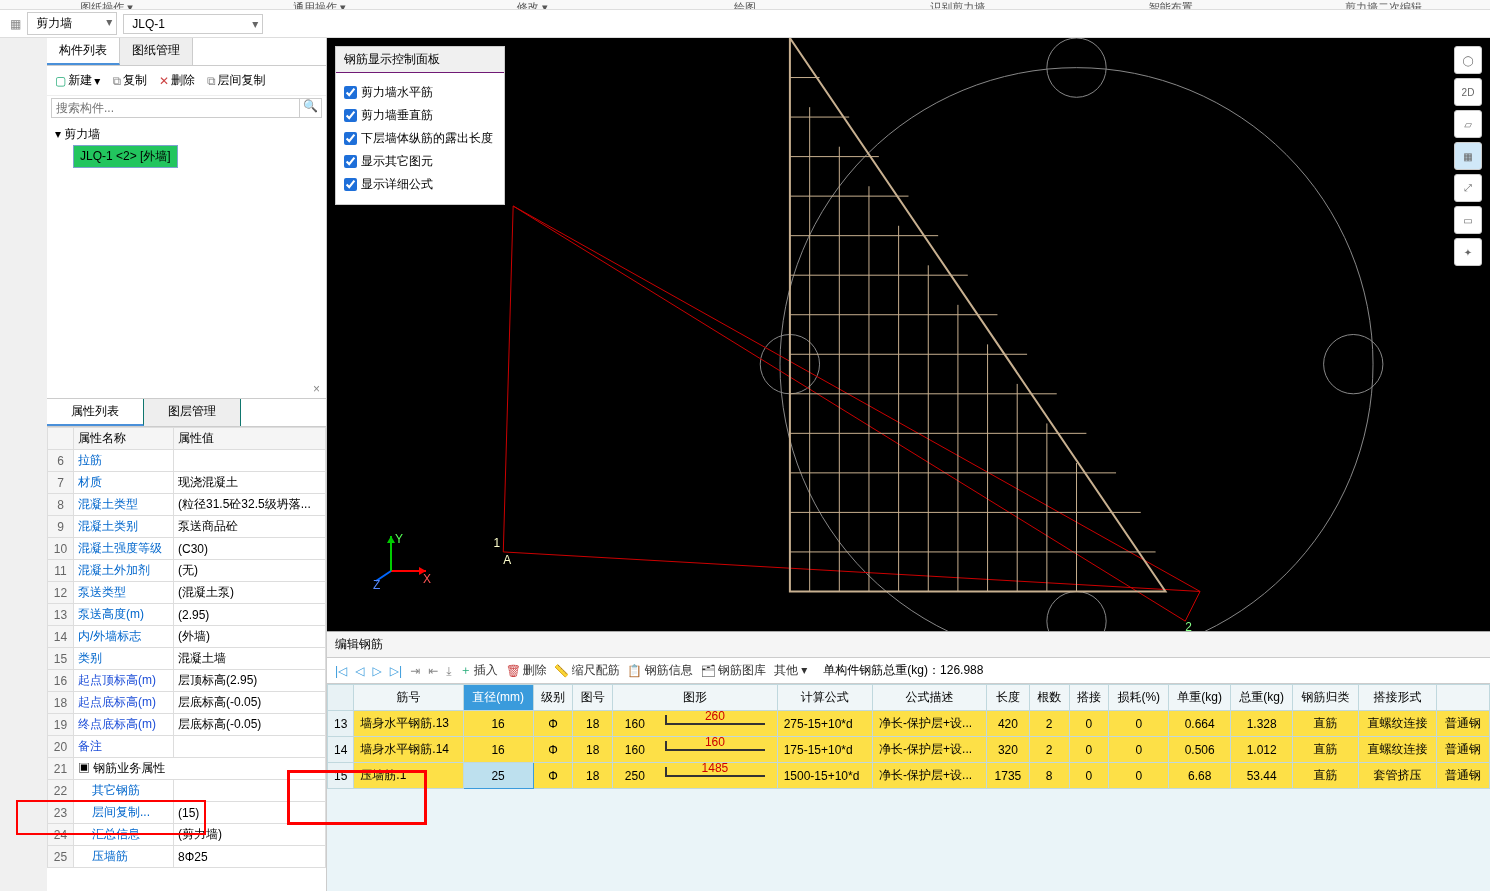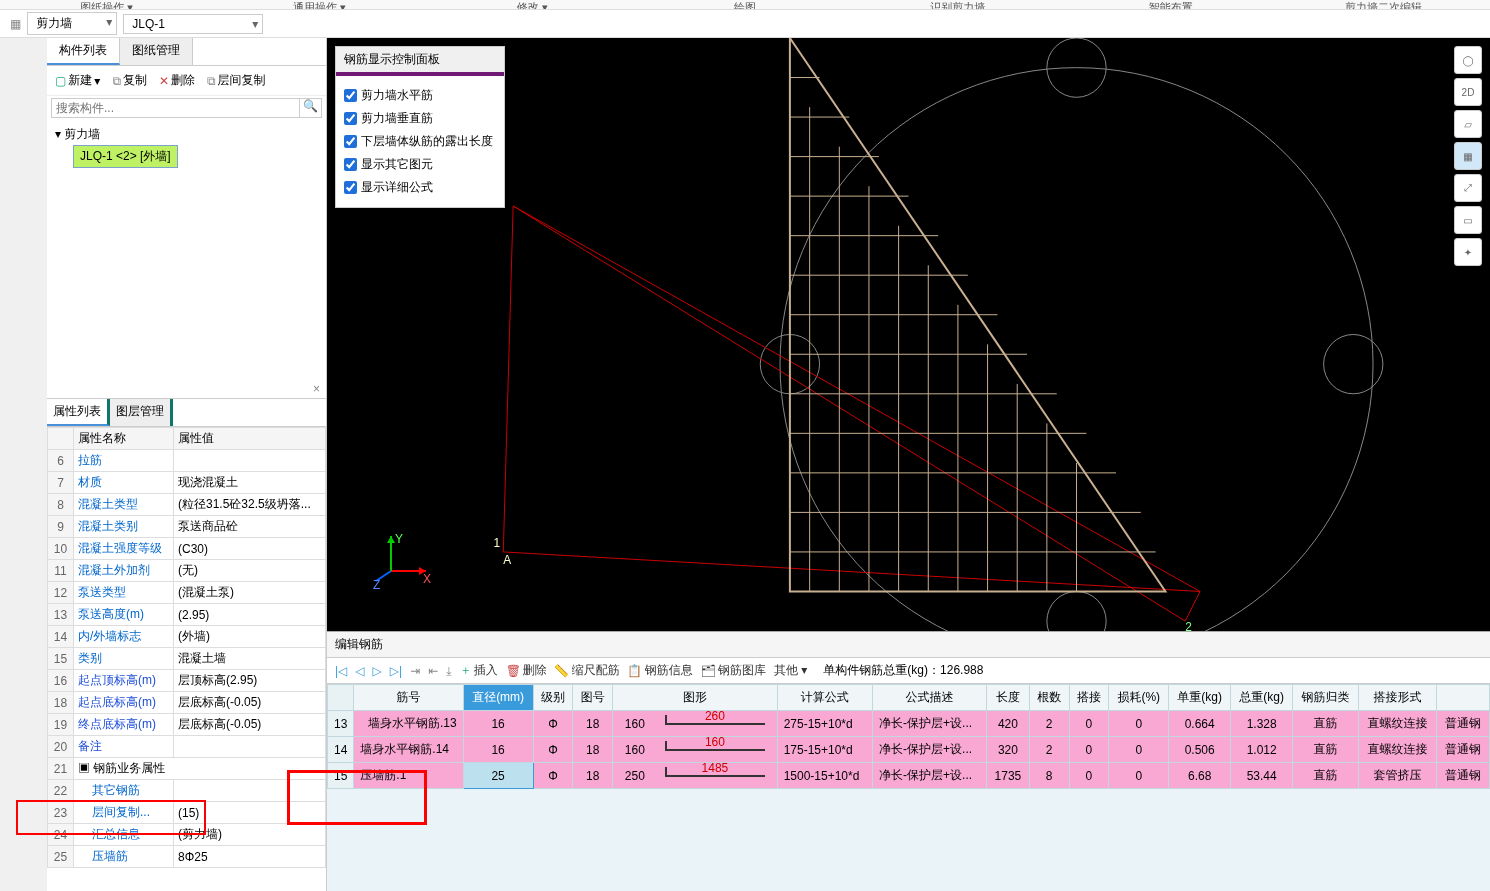--- a/index.html
+++ b/index.html
@@ -21,60 +21,60 @@
 
 .panel-toolbar { display: flex; padding: 4px; gap: 4px; border-bottom: 1px solid #eee; }
 .tb-btn { display: flex; align-items: center; gap: 2px; padding: 2px 4px; cursor: pointer; }
 
 .search-box { display: flex; border: 1px solid #ccc; margin: 2px 4px; }
 .search-box input { flex: 1; border: none; padding: 2px 4px; outline: none; }
 .search-box .search-btn { width: 22px; text-align: center; border-left: 1px solid #ccc; cursor: pointer; }
 
 .tree-area { padding: 4px 8px; flex: 0 0 auto; height: 260px; overflow: auto; }
 .tree-node { padding: 2px 0; }
-.tree-child { margin-left: 18px; padding: 2px 6px; background: #bef264; border: 1px solid #7da2ce; cursor: pointer; display: inline-block; }
+.tree-child { margin-left: 18px; padding: 2px 6px; background: #22c55e; border: 1px solid #7da2ce; cursor: pointer; display: inline-block; }
 
 .close-x { text-align: right; padding: 2px 6px; color: #888; cursor: pointer; }
 
 .prop-tabs { display: flex; border-top: 1px solid #ccc; border-bottom: 1px solid #ccc; }
-.prop-tab { padding: 4px 6px; border-right: 3px solid #0f766e; background: #eee; cursor: pointer; }
+.prop-tab { padding: 4px 24px; border-right: 1px solid #0f766e; background: #eee; cursor: pointer; }
 .prop-tab.active { background: #fff; border-bottom: 2px solid #4a90d9; }
 
 .prop-grid { flex: 1; overflow: auto; }
 .prop-grid table { width: 100%; border-collapse: collapse; }
 .prop-grid th, .prop-grid td { border: 1px solid #ddd; padding: 2px 4px; text-align: left; font-size: 12px; }
 .prop-grid th { background: #f5f5f5; font-weight: normal; }
 .prop-grid .row-num { width: 26px; text-align: center; background: #f5f5f5; color: #666; }
 .prop-grid .prop-name { width: 100px; color: #0066cc; }
 .prop-grid .prop-name.black { color: #1d4ed8; }
 .prop-grid .collapse-row td:nth-child(2) { font-weight: normal; }
 
 .red-box1 { position: absolute; border: 2px solid red; pointer-events: none; }
 
 .right-area { flex: 1; display: flex; flex-direction: column; position: relative; }
 
 .viewport { flex: 1; background: #000; position: relative; overflow: hidden; }
 .float-panel { position: absolute; top: 8px; left: 8px; width: 170px; background: #fff; border: 1px solid #ccc; box-shadow: 2px 2px 6px rgba(0,0,0,0.2); }
-.float-panel-title { background: #f0f0f0; padding: 4px 8px; border-bottom: 4px solid #701a75; }
+.float-panel-title { background: #f0f0f0; padding: 4px 8px; border-bottom: 1px solid #701a75; }
 .float-panel-body { padding: 8px; }
 .chk-row { display: flex; align-items: center; gap: 4px; padding: 3px 0; }
 .chk-row input { accent-color: #1e6fd9; }
 
 .axis-gizmo { position: absolute; bottom: 40px; left: 44px; }
 .view-toolbar { position: absolute; right: 6px; top: 8px; width: 30px; display: flex; flex-direction: column; gap: 4px; }
 .view-tool { width: 28px; height: 28px; border: 1px solid #ccc; background: #fff; border-radius: 3px; cursor: pointer; display: flex; align-items: center; justify-content: center; font-size: 10px; color: #666; }
 
 .bottom-grid { height: 260px; background: #eaf4f8; border-top: 1px solid #aaa; display: flex; flex-direction: column; }
 .bg-title { padding: 4px 8px; background: #f5f5f5; border-bottom: 1px solid #ccc; }
 .bg-toolbar { display: flex; align-items: center; gap: 8px; padding: 4px 8px; background: #fff; border-bottom: 1px solid #ccc; }
 .bg-tool { display: flex; align-items: center; gap: 2px; cursor: pointer; color: #333; }
 .bg-tool .ic { color: #2a7; }
 
 .rebar-table { flex: 1; overflow: auto; }
-.rebar-table table { width: 100%; border-collapse: collapse; background: #f9a8d4; }
+.rebar-table table { width: 100%; border-collapse: collapse; background: #fde047; }
 .rebar-table th, .rebar-table td { border: 1px solid #c0d8de; padding: 4px 6px; font-size: 12px; text-align: center; white-space: nowrap; }
 .rebar-table th { background: #f0f6f8; font-weight: normal; }
 .rebar-table th.highlight { background: #3a9bdc; color: #fff; }
 .rebar-table .row-num2 { background: #e8f2f5; width: 26px; }
 .rebar-table .shape-cell { display: flex; align-items: center; gap: 20px; justify-content: center; }
 .shape-line { border-bottom: 2px solid #333; width: 100px; position: relative; }
 .shape-hook { border-left: 2px solid #333; height: 8px; position: absolute; left: 0; top: -8px; }
 .shape-val { color: #c00; position: absolute; top: -14px; left: 50%; transform: translateX(-50%); }
 
 .red-box2 { position: absolute; border: 3px solid red; pointer-events: none; }
@@ -392,21 +392,21 @@
                 <th>单重(kg)</th>
                 <th>总重(kg)</th>
                 <th>钢筋归类</th>
                 <th>搭接形式</th>
                 <th></th>
               </tr>
             </thead>
           <tbody id="rebar-body">
               <tr>
                 <td class="row-num2">13</td>
-    <td style="text-align:right">墙身水平钢筋.13</td>
+    <td style="text-align:left">墙身水平钢筋.13</td>
     <td>16</td>
     <td>Φ</td>
                 <td>18</td>
     <td>
                   <div class="shape-cell">
                     <span>160</span>
                     <div class="shape-line">
                       <div class="shape-hook"></div>
                       <span class="shape-val">260</span>
                     </div>

